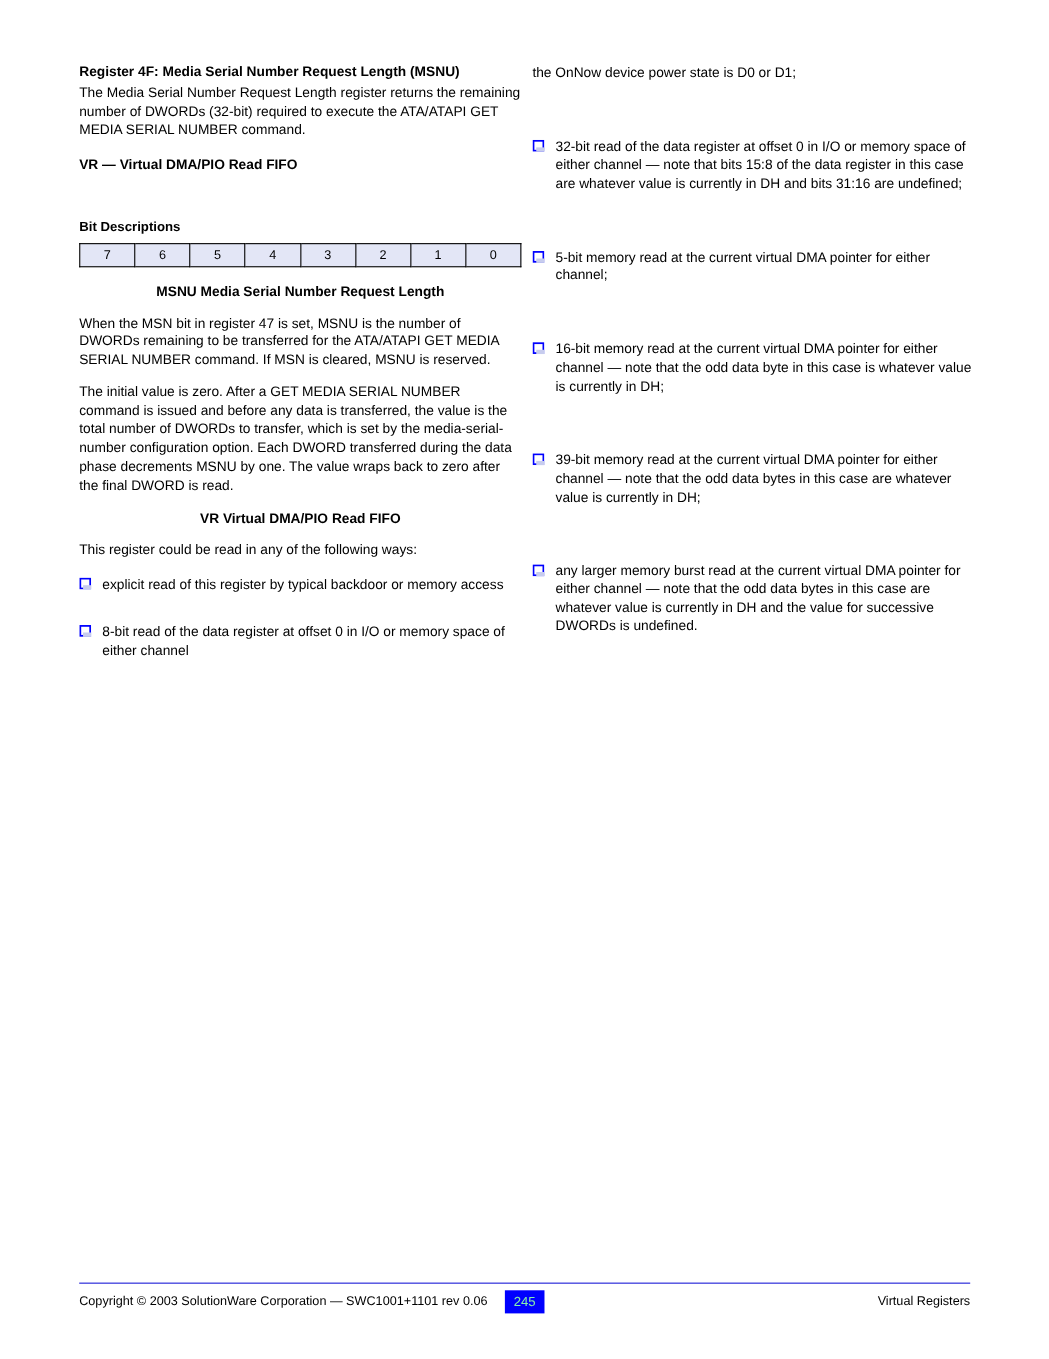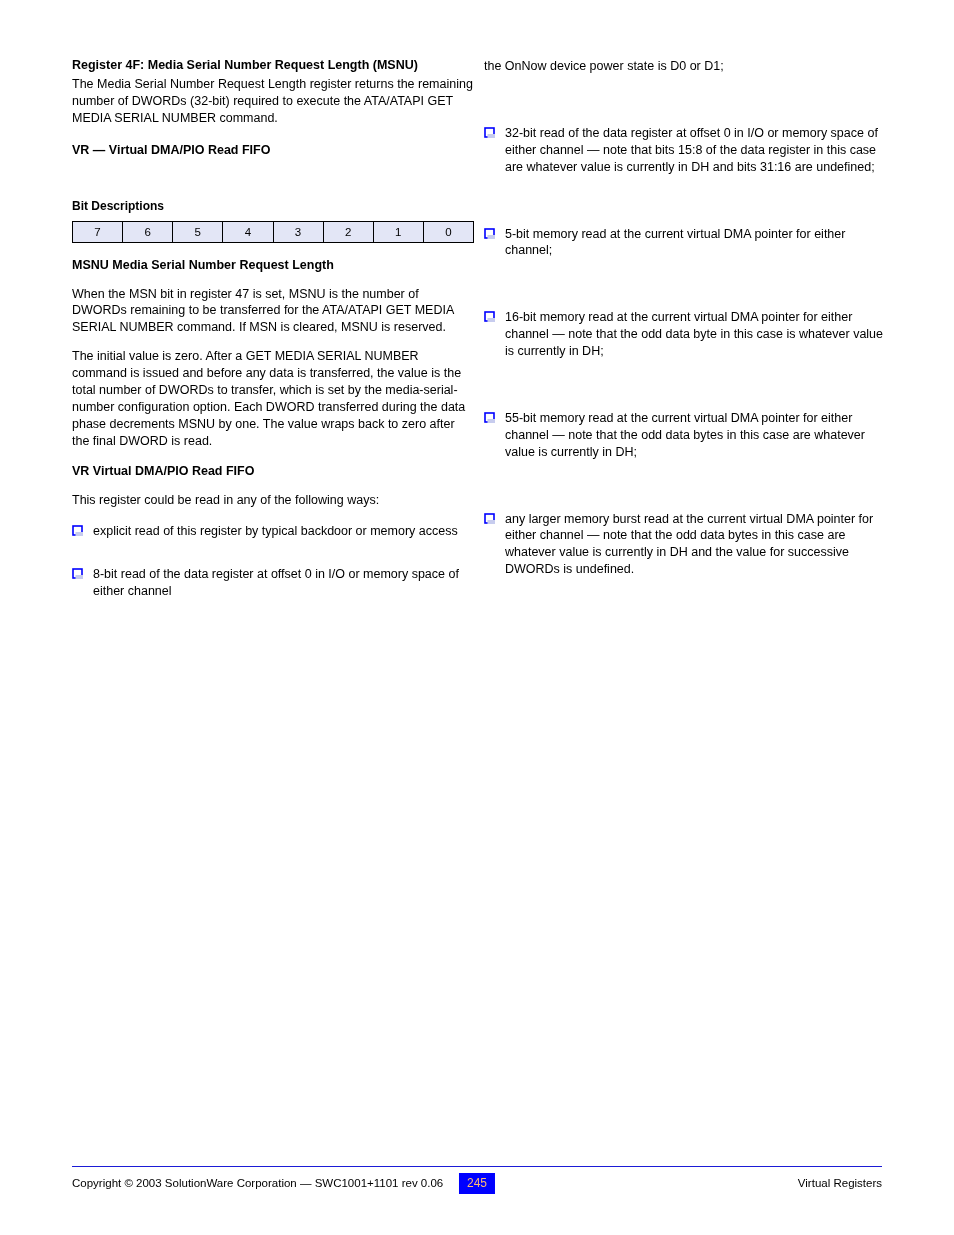--- a/index.html
+++ b/index.html
@@ -51,21 +51,21 @@
   }
   table.bit-table tr.header td {
     background: #e3e6f6;
   }
   table.bit-table tr.data td { padding: 6px 0; }
   .bit-desc {
     font-size: 12.5px;
     margin-top: 14px;
     line-height: 1.35;
   }
-  .bit-desc .bold { font-weight: bold; }
+  .bit-desc .bold { font-weight: bold; text-align: center; }
   .sub { margin-top: 12px; }
   
   .bullets { margin-top: 0; }
   .bullet {
     display: flex;
     gap: 10px;
     margin-bottom: 50px;
   }
   .bullet .sq {
     flex: 0 0 auto;
@@ -94,21 +94,21 @@
     display: flex;
     align-items: center;
     justify-content: space-between;
     font-size: 11.5px;
     color: #000;
     position: relative;
   }
   .footer-left, .footer-right { white-space: nowrap; }
   .page-badge {
     background: #0000ff;
-    color: #fdba74;
+    color: #86efac;
     font-size: 12px;
     padding: 4px 8px 5px 8px;
     line-height: 1;
     position: absolute;
     left: 50%;
     transform: translateX(-50%);
   }
 </style>
 </head>
 <body>
@@ -204,21 +204,21 @@
         </span>
         <span class="txt">16-bit memory read at the current virtual DMA pointer for either channel — note that the odd data byte in this case is whatever value is currently in DH;</span>
       </div>
       <div class="bullet">
         <span class="sq">
           <svg width="11" height="11">
               <rect x="1" y="1" width="9" height="9" fill="none" stroke="#0000ff" stroke-width="1.6"></rect>
               <rect x="3.5" y="7" width="8" height="4" fill="#c7ccee"></rect>
             </svg>
         </span>
-        <span class="txt">55-bit memory read at the current virtual DMA pointer for either channel — note that the odd data bytes in this case are whatever value is currently in DH;</span>
+        <span class="txt">39-bit memory read at the current virtual DMA pointer for either channel — note that the odd data bytes in this case are whatever value is currently in DH;</span>
       </div>
       <div class="bullet">
         <span class="sq">
           <svg width="11" height="11">
               <rect x="1" y="1" width="9" height="9" fill="none" stroke="#0000ff" stroke-width="1.6"></rect>
               <rect x="3.5" y="7" width="8" height="4" fill="#c7ccee"></rect>
             </svg>
         </span>
         <span class="txt">any larger memory burst read at the current virtual DMA pointer for either channel — note that the odd data bytes in this case are whatever value is currently in DH and the value for successive DWORDs is undefined.</span>
       </div>

